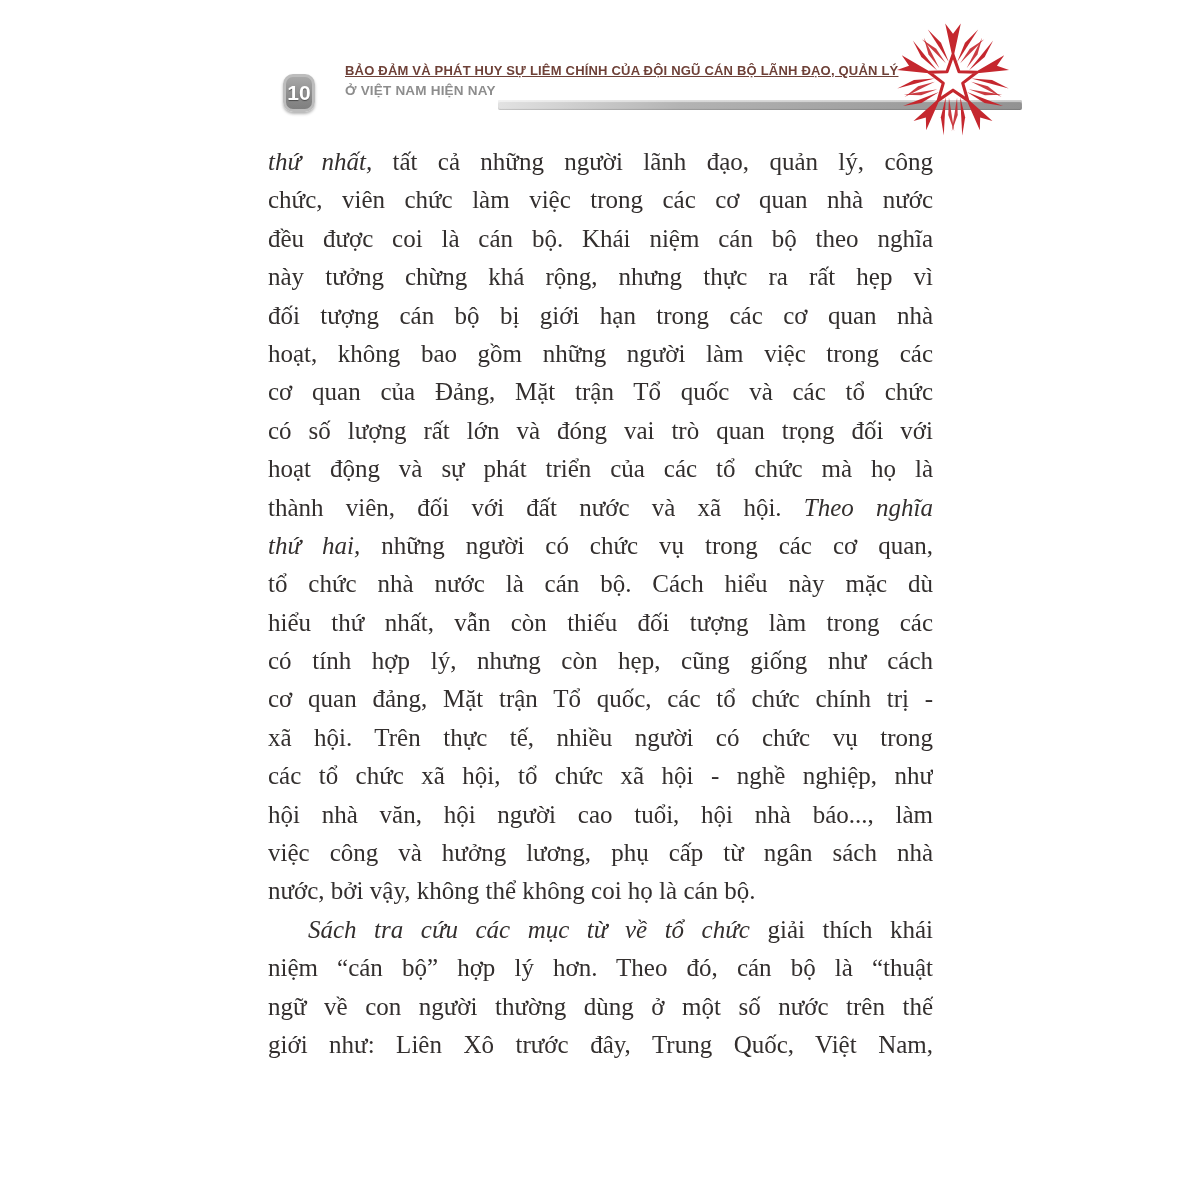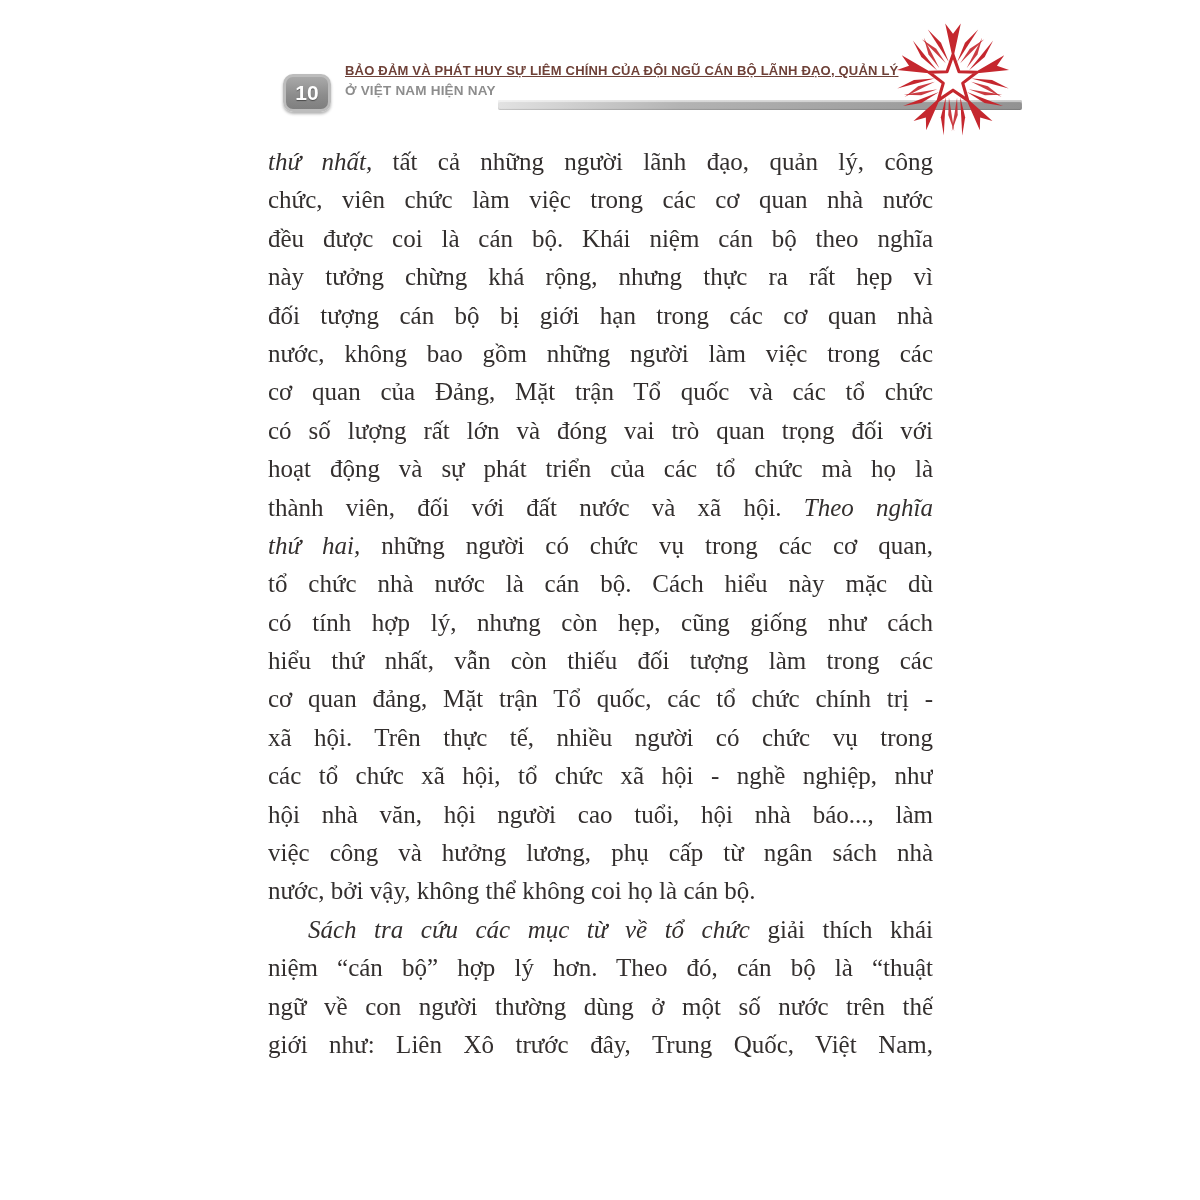--- a/index.html
+++ b/index.html
@@ -9,21 +9,21 @@
     height: 1200px;
     background: #ffffff;
     overflow: hidden;
     font-family: "Liberation Serif", serif;
   }
 
   
   .page-num-badge {
     position: absolute;
     left: 283px; top: 74px;
-    width: 48px; height: 38px;
+    width: 32px; height: 38px;
     border-radius: 10px;
     border: 3px solid #bdbdbd;
     background: linear-gradient(180deg,#a9a9a9 0%, #8d8d8d 55%, #7f7f7f 100%);
     box-shadow: 0 2px 3px rgba(0,0,0,0.30);
     display: flex; align-items: center; justify-content: center;
     box-sizing: border-box;
   }
   .page-num-badge span {
     font-family: "Liberation Sans", sans-serif;
     font-weight: 700;
@@ -109,29 +109,29 @@
     <use href="#rayset" transform="rotate(288 50 50)"></use>
     <polygon points="50,29 55,43.1 69.9,43.5 58.1,52.6 62.3,67 50,58.5 37.7,67 41.9,52.6 30,43.5 45,43.1" fill="#ffffff" stroke="#c5272e" stroke-width="2.6" stroke-linejoin="round"></polygon>
   </svg>
 
   <div class="body-text">
       <div class="line"><em>thứ nhất,</em><span> tất cả những người lãnh đạo, quản lý, công</span></div>
       <div class="line"><span>chức, viên chức làm việc trong các cơ quan nhà nước</span></div>
       <div class="line"><span>đều được coi là cán bộ. Khái niệm cán bộ theo nghĩa</span></div>
       <div class="line"><span>này tưởng chừng khá rộng, nhưng thực ra rất hẹp vì</span></div>
       <div class="line"><span>đối tượng cán bộ bị giới hạn trong các cơ quan nhà</span></div>
-      <div class="line"><span>nước, không bao gồm những người làm việc trong các</span></div>
+      <div class="line"><span>hoạt, không bao gồm những người làm việc trong các</span></div>
       <div class="line"><span>cơ quan của Đảng, Mặt trận Tổ quốc và các tổ chức</span></div>
       <div class="line"><span>có số lượng rất lớn và đóng vai trò quan trọng đối với</span></div>
       <div class="line"><span>hoạt động và sự phát triển của các tổ chức mà họ là</span></div>
       <div class="line"><span>thành viên, đối với đất nước và xã hội. </span><em>Theo nghĩa</em></div>
       <div class="line"><em>thứ hai,</em><span> những người có chức vụ trong các cơ quan,</span></div>
       <div class="line"><span>tổ chức nhà nước là cán bộ. Cách hiểu này mặc dù</span></div>
+      <div class="line"><span>hiểu thứ nhất, vẫn còn thiếu đối tượng làm trong các</span></div>
       <div class="line"><span>có tính hợp lý, nhưng còn hẹp, cũng giống như cách</span></div>
-      <div class="line"><span>hiểu thứ nhất, vẫn còn thiếu đối tượng làm trong các</span></div>
       <div class="line"><span>cơ quan đảng, Mặt trận Tổ quốc, các tổ chức chính trị -</span></div>
       <div class="line"><span>xã hội. Trên thực tế, nhiều người có chức vụ trong</span></div>
       <div class="line"><span>các tổ chức xã hội, tổ chức xã hội - nghề nghiệp, như</span></div>
       <div class="line"><span>hội nhà văn, hội người cao tuổi, hội nhà báo..., làm</span></div>
       <div class="line"><span>việc công và hưởng lương, phụ cấp từ ngân sách nhà</span></div>
       <div class="line nojust"><span>nước, bởi vậy, không thể không coi họ là cán bộ.</span></div>
       <div class="line indent"><em>Sách tra cứu các mục từ về tổ chức</em><span> giải thích khái</span></div>
       <div class="line"><span>niệm “cán bộ” hợp lý hơn. Theo đó, cán bộ là “thuật</span></div>
       <div class="line"><span>ngữ về con người thường dùng ở một số nước trên thế</span></div>
       <div class="line"><span>giới như: Liên Xô trước đây, Trung Quốc, Việt Nam,</span></div>

